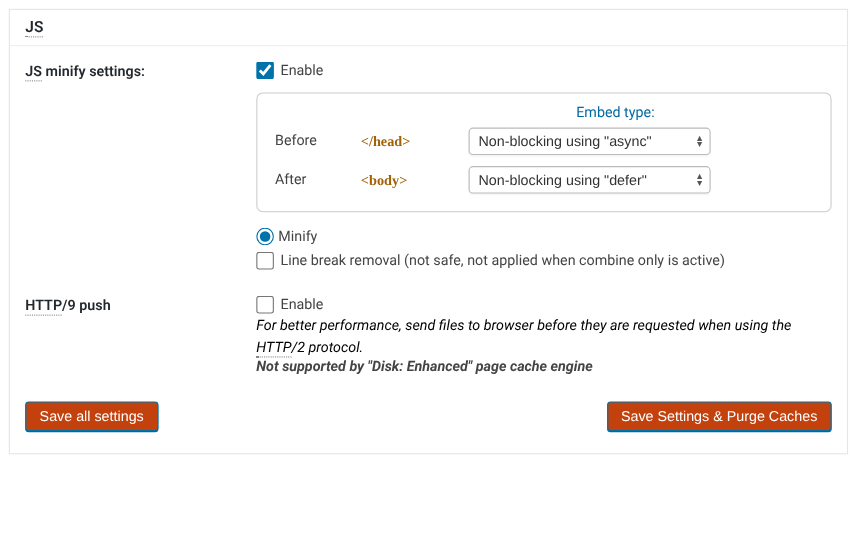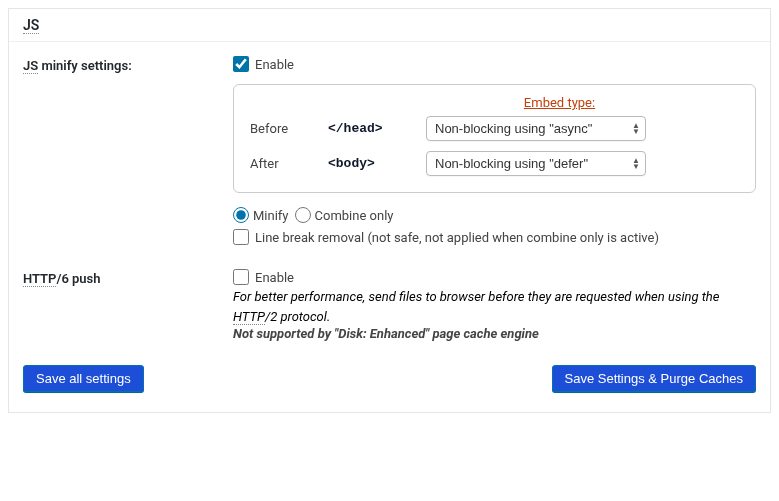--- a/index.html
+++ b/index.html
@@ -68,38 +68,37 @@
     margin: 12px 0 14px 0;
   }
   fieldset.ops legend {
     color: #888;
     font-weight: 600;
     padding: 0 6px;
   }
   .embed-header {
     text-align: center;
     margin: 0 0 6px 130px;
-    color: #c2410c;
-    text-decoration: underline;
+    color: #0369a1;
   }
   .ops-row {
     display: flex;
     align-items: center;
     gap: 28px;
     margin-bottom: 10px;
   }
   .ops-row:last-child { margin-bottom: 0; }
   .pos-label {
     width: 50px;
     color: #444;
   }
   .tag-code {
-    color: #0f172a;
+    color: #a16207;
     font-weight: 700;
-    font-family: Liberation Mono, monospace;
+    font-family: Liberation Serif, serif;
     width: 70px;
   }
   .select-wrap {
     position: relative;
     display: inline-block;
   }
   select {
     appearance: none;
     -webkit-appearance: none;
     background: #fff;
@@ -143,21 +142,21 @@
     font-style: italic;
     font-weight: 700;
     color: #444;
   }
   .button-row {
     display: flex;
     justify-content: space-between;
     margin-top: 24px;
   }
   .btn {
-    background: #1d4ed8;
+    background: #c2410c;
     border: 1px solid #0073aa;
     color: #fff;
     padding: 5px 12px;
     font-size: 13px;
     border-radius: 3px;
     cursor: pointer;
     box-shadow: 0 1px 0 #006799;
   }
 </style>
 </head>
@@ -203,36 +202,32 @@
               <span class="select-arrows">▲<br>▼</span>
             </span>
           </div>
         </fieldset>
 
         <div class="radio-group">
           <label>
             <input type="radio" name="mode" checked="" style="">
             <span>Minify</span>
           </label>
-          <label>
-            <input type="radio" name="mode" style="">
-            <span>Combine only</span>
-          </label>
         </div>
 
         <div class="chk-line">
           <input type="checkbox" style="">
           <span>Line break removal (not safe, not applied when combine only is active)</span>
         </div>
       </div>
     </div>
 
     <div class="row">
       <div class="row-label">
-        <span class="abbr">HTTP</span><span>/6 push</span>
+        <span class="abbr">HTTP</span><span>/9 push</span>
       </div>
       <div class="row-content">
         <div class="chk-line">
           <input type="checkbox" style="">
           <span>Enable</span>
         </div>
         <div class="help">
           <span>For better performance, send files to browser before they are requested when using the </span><span class="abbr">HTTP</span><span>/2 protocol.</span>
         </div>
         <div class="help-strong">Not supported by "Disk: Enhanced" page cache engine</div>

